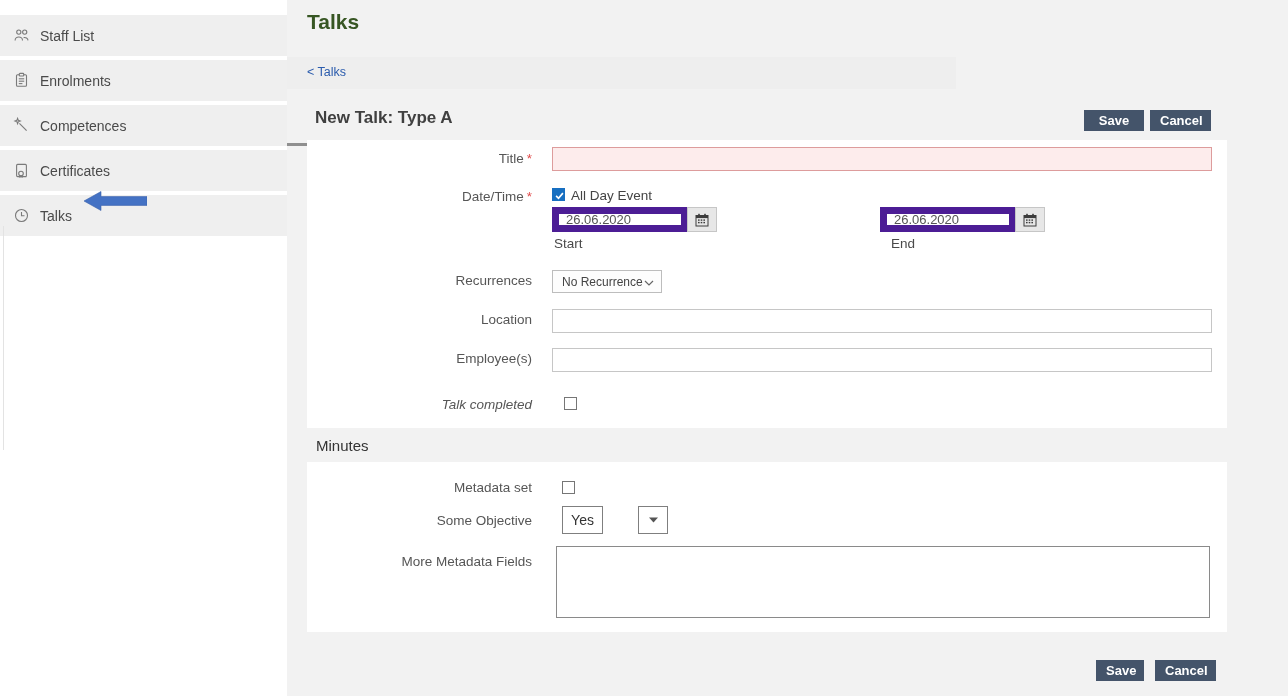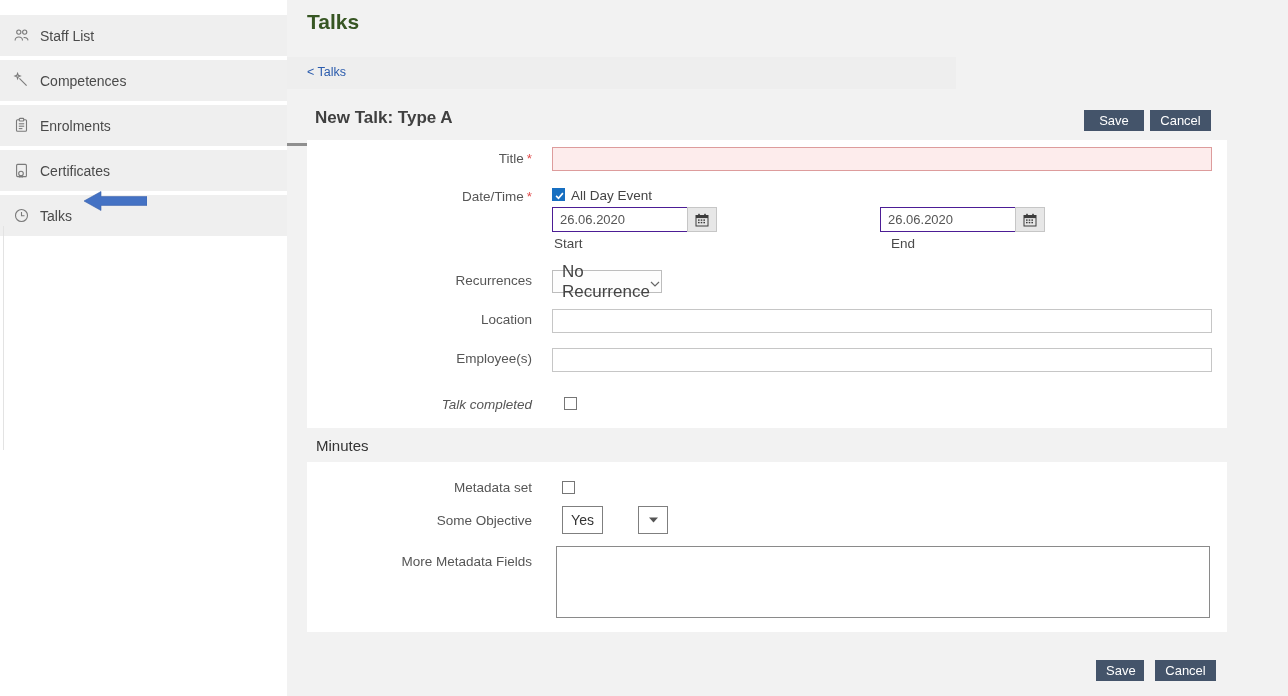--- a/index.html
+++ b/index.html
@@ -21,21 +21,21 @@
   
   #main { position:absolute; left:287px; top:0; width:1001px; height:696px; }
   #page-title { position:absolute; left:20px; top:10px; font-size:21px; font-weight:600; color:#375623; }
   #crumb-bar { position:absolute; left:0; top:57px; width:669px; height:32px; background:#eeeeee; }
   #crumb-link { position:absolute; left:20px; top:8px; font-size:12.5px; color:#2b5cad; text-decoration:none; cursor:pointer; }
   #tab-underline-active { position:absolute; left:0; top:86px; width:438px; height:3px; background:#8f8f8f; }
   #tab-underline-rest   { position:absolute; left:438px; top:84.5px; width:231px; height:2px; background:#9b9b9b; }
 
   #form-heading { position:absolute; left:28px; top:108px; font-size:17px; color:#404040; }
   .btn { background:#44546a; color:#ffffff; border:none; font-family:"Liberation Sans",sans-serif;
-         font-size:13px; height:21px; cursor:pointer; padding:0 10px; }
+         font-size:13px; height:21px; cursor:pointer; padding:0 10px;font-weight:bold; }
   #save-top   { position:absolute; left:797px; top:110px; width:60px; }
   #cancel-top { position:absolute; left:863px; top:110px; width:61px; }
   #save-bottom   { position:absolute; left:809px; top:660px; width:48px; }
   #cancel-bottom { position:absolute; left:868px; top:660px; width:61px; }
 
   .panel { position:absolute; left:20px; width:920px; background:#ffffff; }
   #panel-talk    { top:140px; height:288px; }
   #minutes-band  { position:absolute; left:20px; top:428px; width:920px; height:34px; display:flex; align-items:center; }
   #minutes-title { font-size:15px; color:#333; padding-left:9px; font-weight:500; }
   #panel-minutes { top:462px; height:170px; }
@@ -45,29 +45,29 @@
 
   .txt { position:absolute; height:24px; border:1px solid #c6c6c6; background:#fff;
          font-family:"Liberation Sans",sans-serif; font-size:13px; color:#444; padding:0 6px; }
   .txt.error { background:#fdecec; border:1px solid #dd9c9c; }
 
   .chk { display:inline-block; width:13px; height:13px; border:1px solid #767676; background:#fff; cursor:pointer; }
   .chk.checked { border:1px solid #176fc1; background:#176fc1; }
   .chk svg { display:block; margin:1px 0 0 1px; }
 
   .date-group { position:absolute; top:67px; display:flex; }
-  .date-input { width:136px; height:25px; border:1px solid #4c1d95; background:#fff;
+  .date-input { width:136px; height:25px; border:7px solid #4c1d95; background:#fff;
                 font-family:"Liberation Sans",sans-serif; font-size:13px; color:#555; padding:0 7px; }
   .date-btn { width:30px; height:25px; margin-left:-1px; border:1px solid #c6c6c6; background:#e7e7e7;
               display:flex; align-items:center; justify-content:center; cursor:pointer; }
   .sublabel { position:absolute; top:96px; font-size:13.5px; color:#4a4a4a; }
 
   #recurrence-select { position:absolute; left:245px; top:130px; width:110px; height:23px;
         border:1px solid #bdbdbd; background:#fdfdfd; display:flex; align-items:center;
-        justify-content:space-between; padding:0 7px 0 9px; font-size:17px; color:#444; cursor:pointer; }
+        justify-content:space-between; padding:0 7px 0 9px; font-size:12px; color:#444; cursor:pointer; }
 
   #objective-combo { position:absolute; left:255px; top:44px; display:flex;gap:36px; }
   #objective-value { width:41px; height:28px; border:1px solid #7f7f7f; background:#fff;
         display:flex; align-items:center; justify-content:center; font-size:14px; color:#333; }
   #objective-drop { width:30px; height:28px; margin-left:-1px; border:1px solid #7f7f7f; background:#fff;
         display:flex; align-items:center; justify-content:center; cursor:pointer; }
 
   #metadata-textarea { position:absolute; left:249px; top:84px; width:654px; height:72px;
         border:1px solid #8a8a8a; background:#fff; resize:none;
         font-family:"Liberation Sans",sans-serif; font-size:13px; color:#444; padding:4px 6px; }
@@ -85,37 +85,37 @@
             <circle cx="11.7" cy="5.1" r="2.1"></circle>
           <path d="M2.1 13.4 a3.7 3.4 0 0 1 7.4 0"></path>
             <path d="M10.6 10.6 a3.4 3.1 0 0 1 4.4 2.8"></path>
         </svg>
       </span>
       <span class="lbl">Staff List</span>
     </div>
     <div class="side-item">
       <span class="icn">
         <svg width="17" height="17" viewBox="0 0 17 17" fill="none" stroke="#7a7a7a" stroke-width="1.1">
-          <line x1="6.4" y1="6.4" x2="13.6" y2="13.6"></line>
-          <path d="M4.6 1.4 l0.7 1.9 1.9 0.7 -1.9 0.7 -0.7 1.9 -0.7 -1.9 -1.9 -0.7 1.9 -0.7 z"></path>
-        </svg>
-      </span>
-      <span class="lbl">Competences</span>
-    </div>
-    <div class="side-item">
-      <span class="icn">
-        <svg width="17" height="17" viewBox="0 0 17 17" fill="none" stroke="#7a7a7a" stroke-width="1.1">
           <rect x="3.5" y="2.8" width="10" height="11.5" rx="1"></rect>
           <rect x="6.3" y="1.4" width="4.4" height="2.6" rx="0.6" fill="#efefef"></rect>
           <line x1="5.8" y1="6.8" x2="11.2" y2="6.8"></line>
             <line x1="5.8" y1="9.2" x2="11.2" y2="9.2"></line>
           <line x1="5.8" y1="11.6" x2="9.4" y2="11.6"></line>
         </svg>
       </span>
       <span class="lbl">Enrolments</span>
+    </div>
+    <div class="side-item">
+      <span class="icn">
+        <svg width="17" height="17" viewBox="0 0 17 17" fill="none" stroke="#7a7a7a" stroke-width="1.1">
+          <line x1="6.4" y1="6.4" x2="13.6" y2="13.6"></line>
+          <path d="M4.6 1.4 l0.7 1.9 1.9 0.7 -1.9 0.7 -0.7 1.9 -0.7 -1.9 -1.9 -0.7 1.9 -0.7 z"></path>
+        </svg>
+      </span>
+      <span class="lbl">Competences</span>
     </div>
     <div class="side-item">
       <span class="icn">
         <svg width="17" height="17" viewBox="0 0 17 17" fill="none" stroke="#7a7a7a" stroke-width="1.1">
           <path d="M13.4 14.6 H4.6 a1 1 0 0 1 -1 -1 V3.4 a1 1 0 0 1 1 -1 h7.8 a1 1 0 0 1 1 1 v11.2"></path>
           <circle cx="8" cy="11.6" r="2.3"></circle>
           <path d="M6.9 13.7 v2 M9.1 13.7 v2"></path>
         </svg>
       </span>
       <span class="lbl">Certificates</span>

